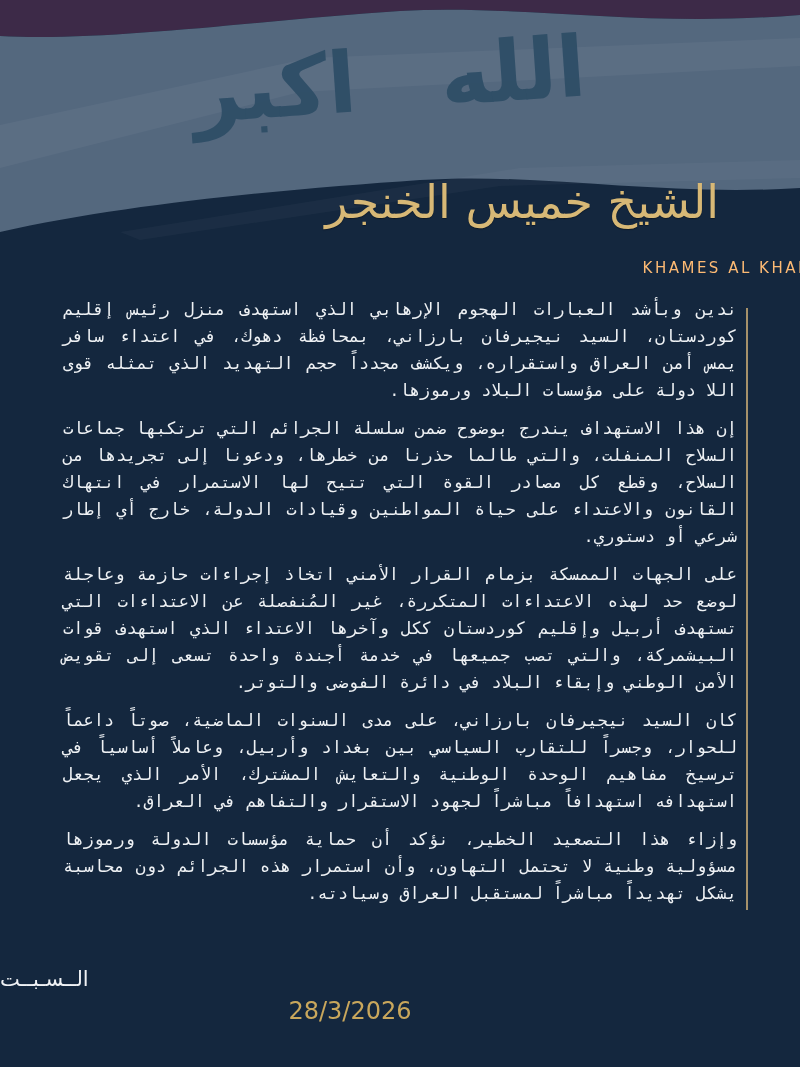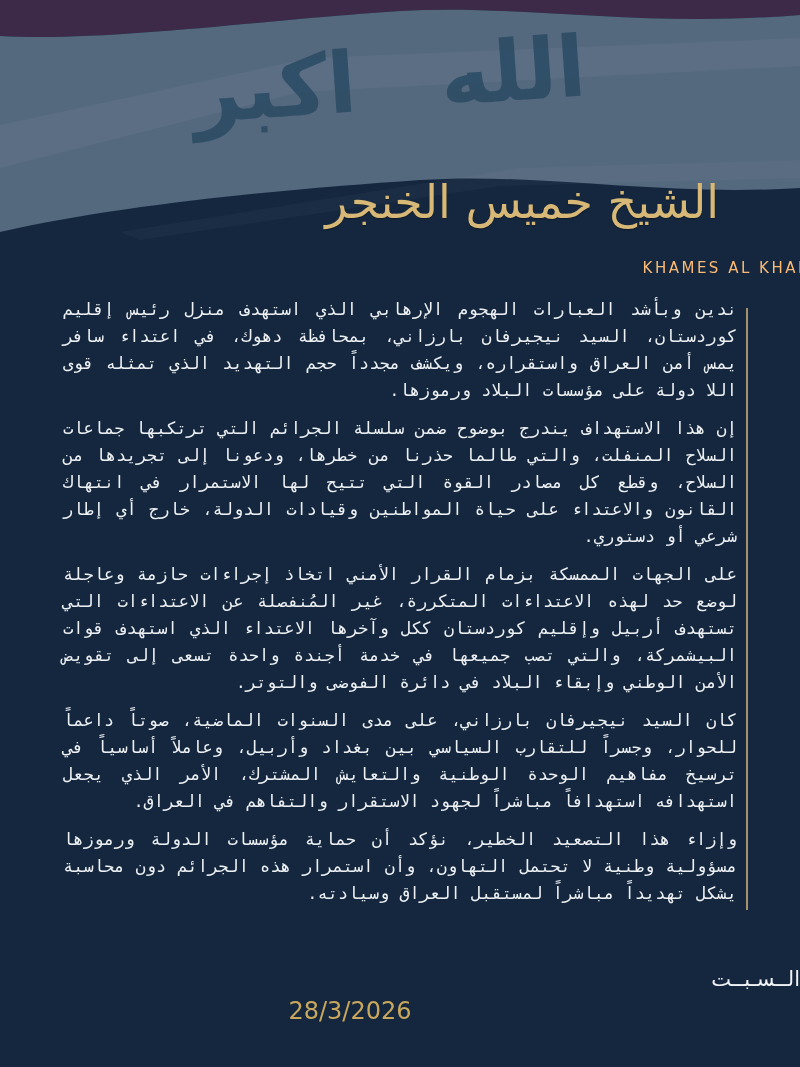--- a/index.html
+++ b/index.html
@@ -47,21 +47,21 @@
   .statement p{margin:0 0 11px 0;}
   .statement p:last-child{margin-bottom:0;}
   .gold-rule{
     position:absolute;top:308px;left:746px;
     width:2px;height:602px;
     background:#a6916a;
   }
   
   .footer-day{
     position:absolute;top:967px;left:0;width:800px;
-    text-align:right;direction:rtl;
+    text-align:left;direction:rtl;
     font-size:21px;color:#f0f2f5;
   }
   .footer-date{
     position:absolute;top:997px;left:0;width:700px;
     text-align:center;direction:ltr;
     font-size:24px;color:#c9a75c;
   }
 </style>
 </head>
 <body>

